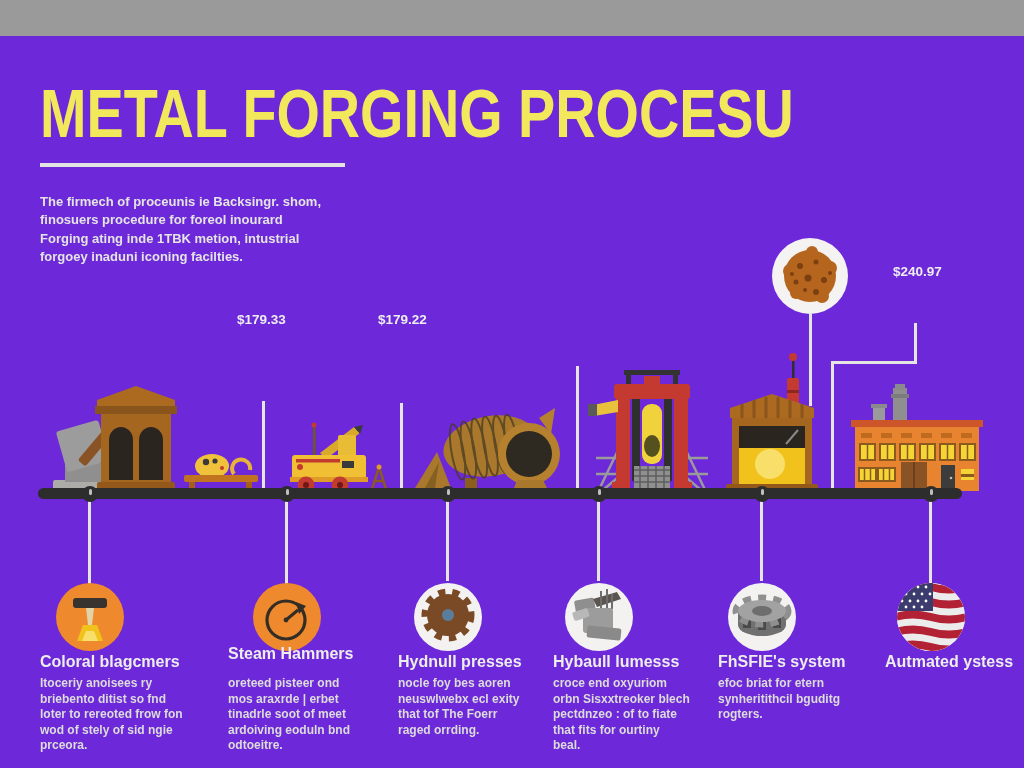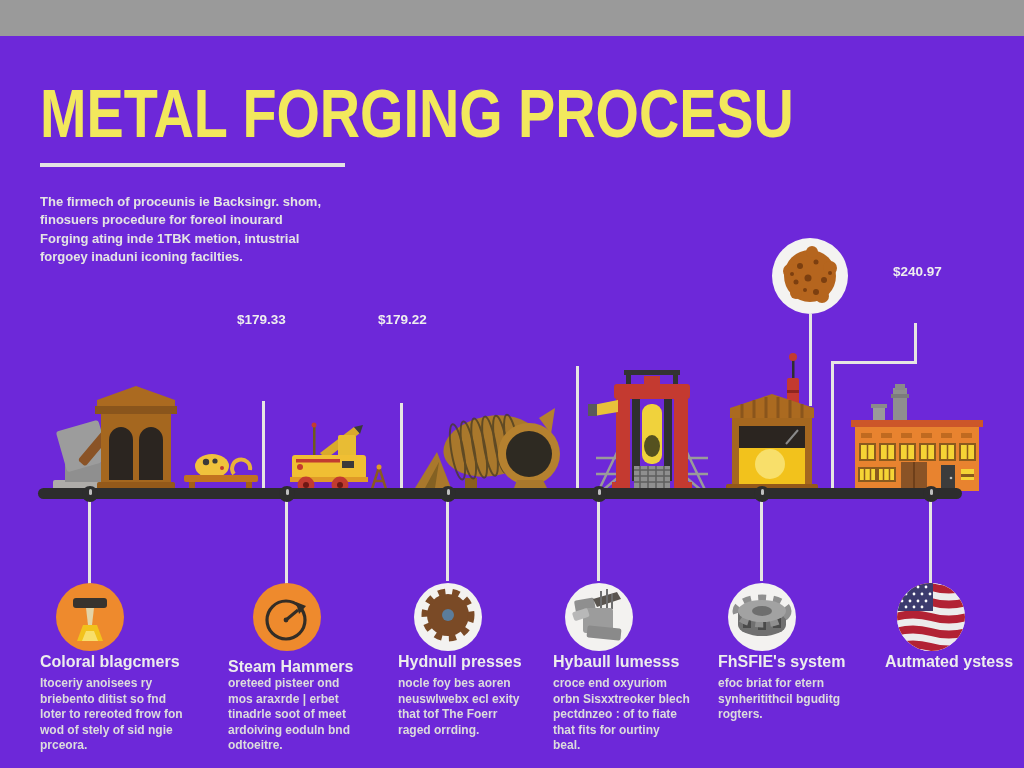--- a/index.html
+++ b/index.html
@@ -347,21 +347,21 @@
     </svg>
   </div>
 
   <div class="stage-label" style="left:40px;  top:617px;">Coloral blagcmers</div>
   <div class="stage-desc lines" style="left:40px;  top:640px; width:150px;">Itoceriy anoisees ry
 briebento ditist so fnd
 loter to rereoted frow fon
 wod of stely of sid ngie
 prceora.</div>
 
-  <div class="stage-label" style="left:228px; top:622px;">Steam Hammers</div>
+  <div class="stage-label" style="left:228px; top:609px;">Steam Hammers</div>
   <div class="stage-desc lines" style="left:228px; top:640px; width:150px;">oreteed pisteer ond
 mos araxrde | erbet
 tinadrle soot of meet
 ardoiving eoduln bnd
 odtoeitre.</div>
 
   <div class="stage-label" style="left:398px; top:617px;">Hydnull presses</div>
   <div class="stage-desc lines" style="left:398px; top:640px; width:150px;">nocle foy bes aoren
 neuswlwebx ecl exity
 that tof The Foerr

